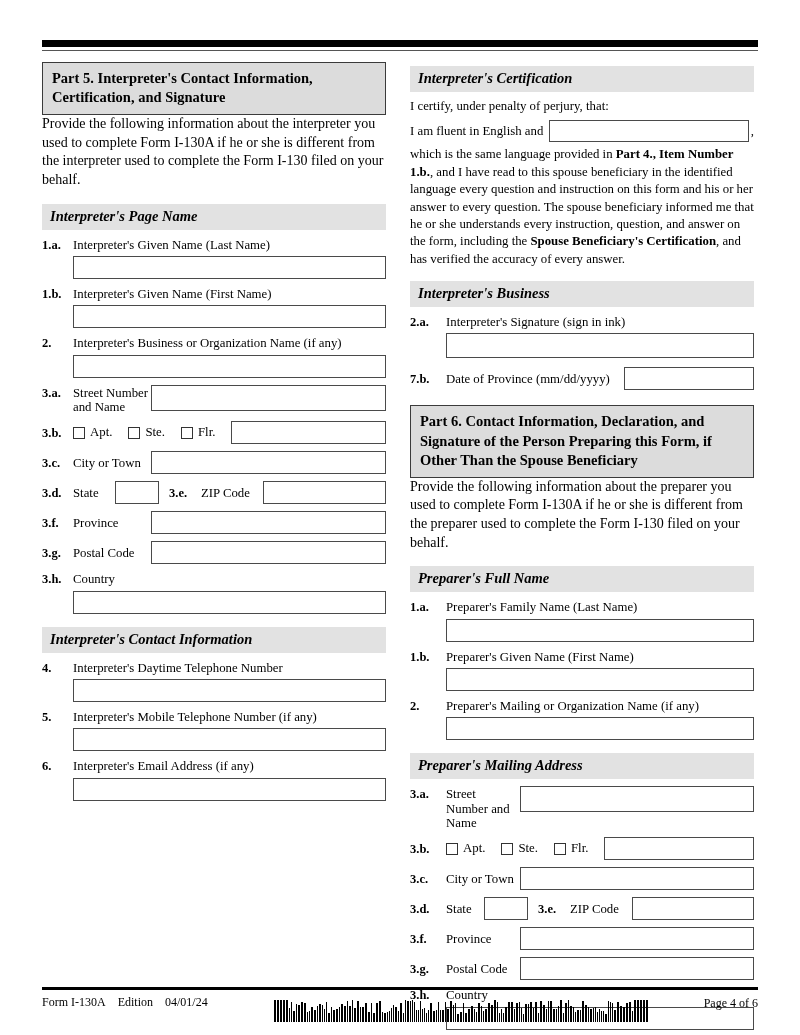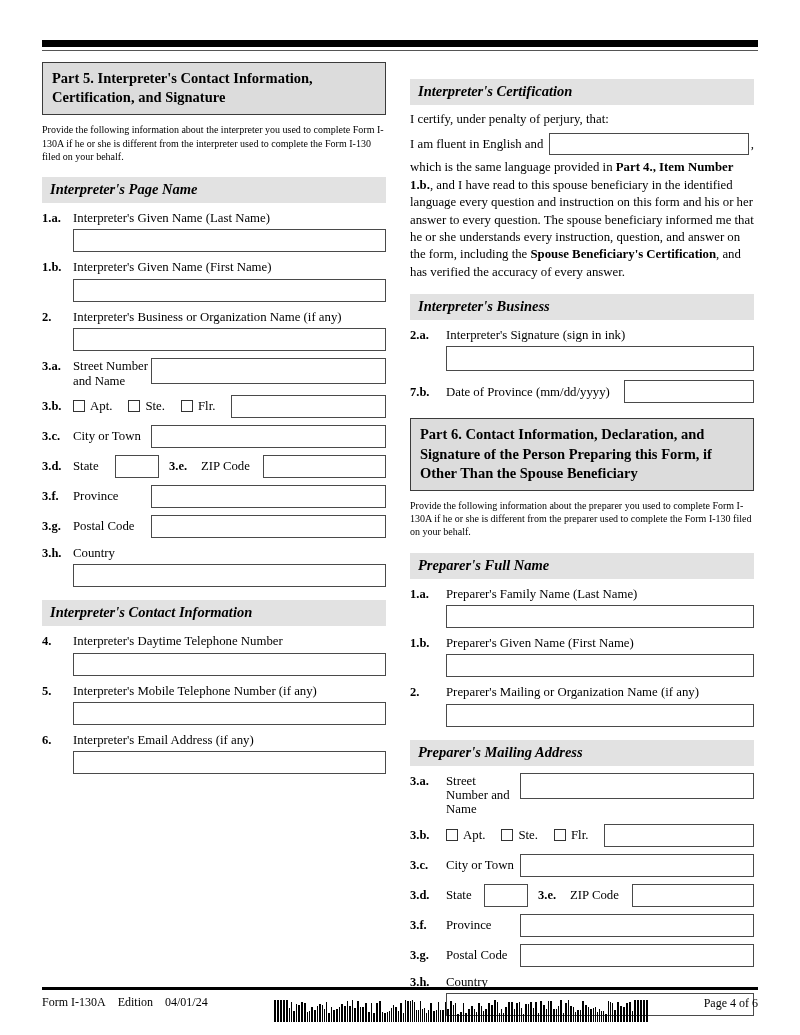--- a/index.html
+++ b/index.html
@@ -57,23 +57,22 @@
   .part-header {
     border: 1.5px solid #3b3b3b;
     background: #dcdcdc;
     padding: 6px 9px 7px 9px;
     font-weight: bold;
     font-size: 14.5px;
     line-height: 1.32;
     box-sizing: border-box;
   }
   .intro {
-    font-size: 10px;
+    font-size: 14px;
     line-height: 1.33;
-    margin-top: 8px;
     margin-bottom: 4px;
   }
   
   .section-bar {
     background: #e2e2e2;
     font-style: italic;
     font-weight: bold;
     font-size: 14.5px;
     padding: 4px 8px 5px 8px;
     margin-top: 14px;
@@ -286,21 +285,21 @@
       <div class="row">
         <div class="num">6.</div>
         <div class="label">Interpreter's Email Address (if any)</div>
       </div>
       <div class="box field-under"></div>
 
     </div>
 
     <div class="col">
 
-      <div class="section-bar" style="margin-top:17px;">Interpreter's Certification</div>
+      <div class="section-bar" style="margin-top:4px;">Interpreter's Certification</div>
 
       <div class="cert-body">
         <div class="cert-line1">I certify, under penalty of perjury, that:</div>
         <div class="cert-inline-row">
           <span>I am fluent in English and</span>
           <span class="box"></span>
           <span>,</span>
         </div>
         <div><span>which is the same language provided in </span><b>Part 4., Item Number 1.b.</b><span>, and I have read to this spouse beneficiary in the identified language every question and instruction on this form and his or her answer to every question.  The spouse beneficiary informed me that he or she understands every instruction, question, and answer on the form, including the </span><b>Spouse Beneficiary's Certification</b><span>, and has verified the accuracy of every answer.</span></div>
       </div>

